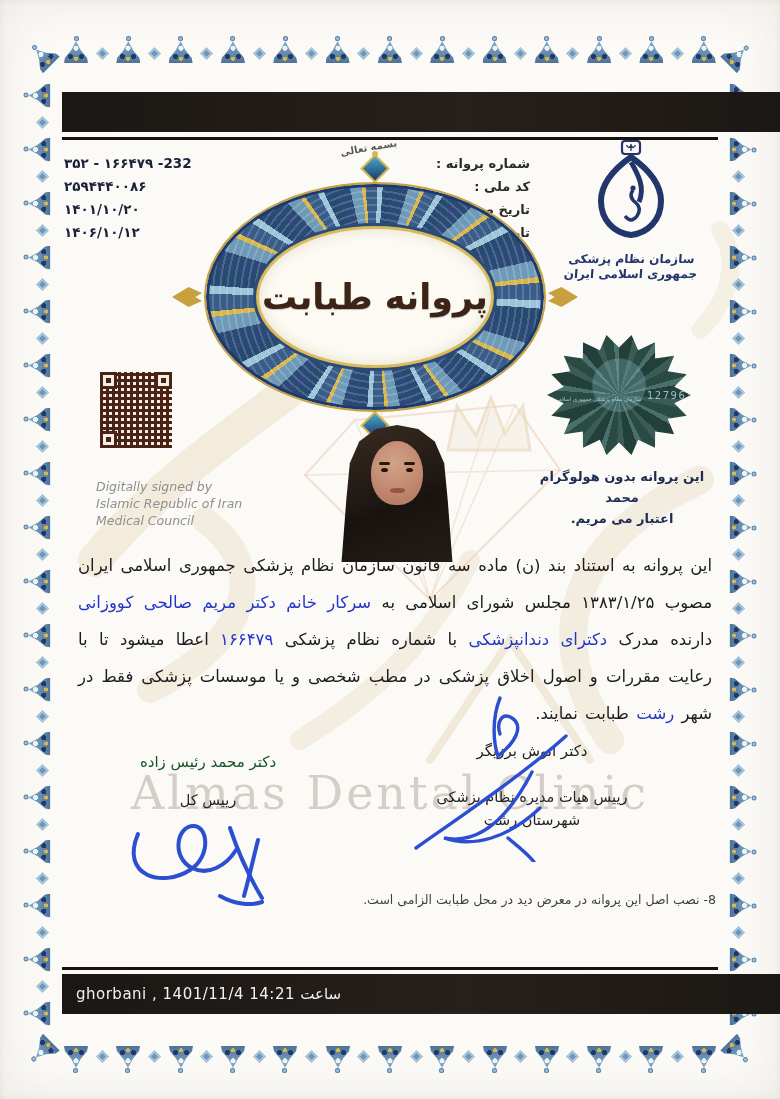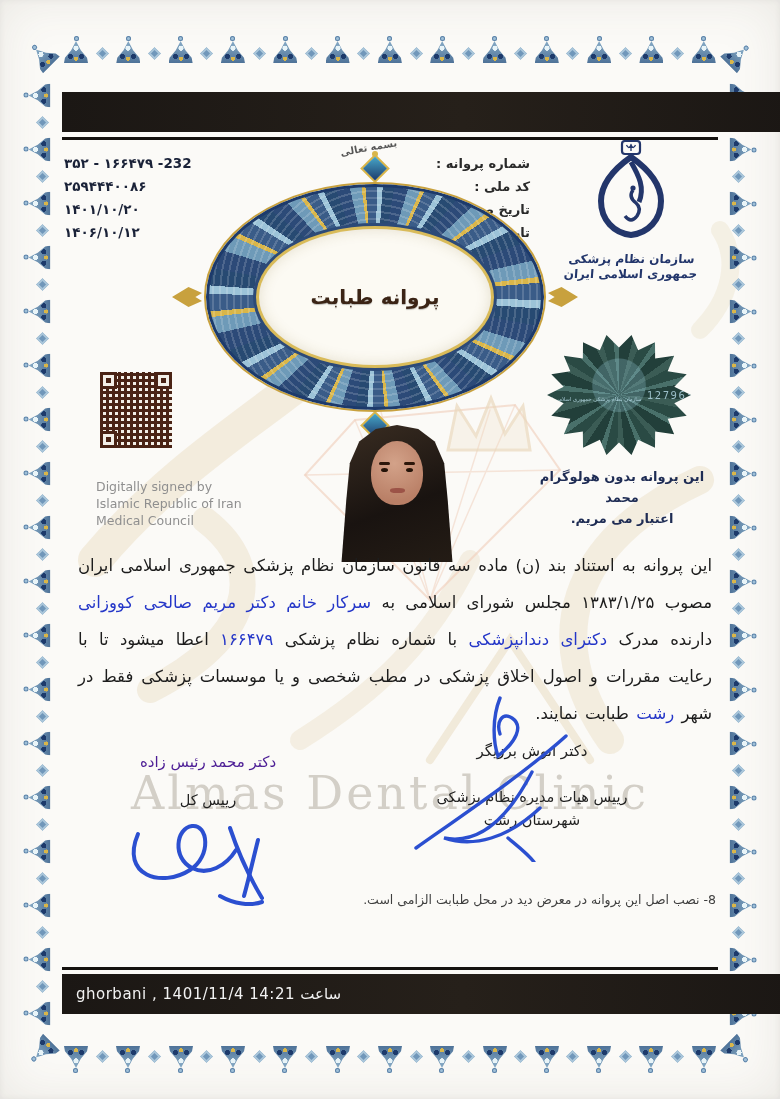--- a/index.html
+++ b/index.html
@@ -72,42 +72,42 @@
   .medallion { position:absolute; left:206px; top:184px; width:338px; height:226px; z-index:4; }
   .med-outer { position:absolute; inset:0; border-radius:50%;
      background:
        repeating-radial-gradient(circle at 50% 50%, rgba(255,255,255,.16) 0 2px, rgba(0,0,0,0) 2px 7px),
        repeating-conic-gradient(from 10deg, #2c4a78 0 7deg, #6e9ab8 7deg 13deg, #d9b64a 13deg 15deg,
           #3a5c88 15deg 21deg, #9cc3d8 21deg 24deg, #274a72 24deg 30deg);
      box-shadow: 0 0 0 2px #c8a13e, inset 0 0 0 3px #1d3a6b; }
   .med-inner { position:absolute; left:53px; right:53px; top:45px; bottom:45px; border-radius:50%;
      background:#fcfaf3; box-shadow: 0 0 0 3px #d9bb59, 0 0 0 6px #2c4a78, inset 0 0 14px rgba(120,100,40,.18);
      display:flex; align-items:center; justify-content:center; }
-  .med-title { font-size:20px; font-weight:bold; color:#3b2415; text-shadow:0 1px 1px rgba(0,0,0,.25);
+  .med-title { font-size:35px; font-weight:bold; color:#3b2415; text-shadow:0 1px 1px rgba(0,0,0,.25);
                direction:rtl; }
   .fin-v { position:absolute; left:50%; width:17px; height:17px; transform:translateX(-50%) rotate(45deg);
            background:linear-gradient(135deg,#47a7c9,#1d3a6b); box-shadow:0 0 0 2px #d9b64a; }
   .fin-v.top { top:-24px; } .fin-v.bottom { bottom:-24px; }
   .fin-dot { position:absolute; left:50%; width:6px; height:6px; margin-left:-3px; border-radius:50%;
              background:#d9b64a; }
   .fin-dot.top { top:-33px; } .fin-dot.bottom { bottom:-33px; }
   .fin-h { position:absolute; top:50%; width:30px; height:20px; margin-top:-10px; background:#c8a13e;
            clip-path:polygon(0 50%,55% 0,100% 30%,78% 50%,100% 70%,55% 100%); }
   .fin-h.left { left:-34px; } .fin-h.right { right:-34px; transform:scaleX(-1); }
 
   
   .qr { position:absolute; left:100px; top:372px; width:72px; height:76px; z-index:4;
         background:
           repeating-linear-gradient(0deg,#4a2315 0 3px, rgba(0,0,0,0) 3px 6px),
           repeating-linear-gradient(90deg,#4a2315 0 3px, #f3efe8 3px 6px); }
   .finder { position:absolute; width:17px; height:17px; border:3px solid #4a2315; background:#f3efe8; }
   .finder::after { content:""; position:absolute; inset:3px; background:#4a2315; }
   .finder.tl { left:0; top:0; } .finder.tr { right:0; top:0; } .finder.bl { left:0; bottom:0; }
   .qr-caption { position:absolute; left:96px; top:478px; width:200px; z-index:4;
-                font-size:12.5px; line-height:17px; color:#8f8f8f; }
+                font-size:12.5px; line-height:17px; color:#8f8f8f;font-style:italic; }
 
   
   .photo { position:absolute; left:338px; top:425px; width:118px; height:137px; z-index:4; }
   .chador { position:absolute; inset:0;
      clip-path:polygon(50% 0%,68% 3%,82% 12%,90% 28%,93% 55%,97% 100%,3% 100%,7% 55%,10% 28%,18% 12%,32% 3%);
      background:linear-gradient(160deg,#3a2d22,#191310 58%,#241c15); }
   .face { position:absolute; left:33px; top:16px; width:52px; height:64px; border-radius:50% 50% 46% 46%;
      background:radial-gradient(circle at 45% 35%, #d3a289, #b97f66 75%); }
   .eye { position:absolute; top:27px; width:7px; height:4px; border-radius:50%; background:#241308; }
   .eye.l { left:10px; } .eye.r { right:10px; }
@@ -133,21 +133,21 @@
   .body-text { position:absolute; left:78px; top:547px; width:634px; z-index:4; direction:rtl;
                text-align:justify; font-size:16.5px; line-height:37px; color:#1c1c1c; word-spacing:2px; }
   .body-text .blue { color:#2436c8; }
 
   
   .sig-right-name { position:absolute; left:452px; top:742px; width:160px; z-index:5; text-align:center;
                     direction:rtl; font-size:15px; color:#222; }
   .sig-right-title { position:absolute; left:412px; top:786px; width:240px; z-index:5; text-align:center;
                      direction:rtl; font-size:14.5px; color:#222; line-height:23px; }
   .sig-left-name { position:absolute; left:118px; top:753px; width:180px; z-index:5; text-align:center;
-                   direction:rtl; font-size:15px; color:#4c1d95; }
+                   direction:rtl; font-size:15px; color:#14532d; }
   .sig-left-title { position:absolute; left:118px; top:792px; width:180px; z-index:5; text-align:center;
                     direction:rtl; font-size:14.5px; color:#222; }
   .sig-svg { position:absolute; z-index:6; }
   #sigRight { left:408px; top:692px; }
   #sigLeft  { left:108px; top:782px; }
 
   .footnote { position:absolute; left:328px; top:892px; width:388px; z-index:4; direction:rtl;
               text-align:right; font-size:12.5px; color:#3f3f3f; }
 </style>
 </head>

